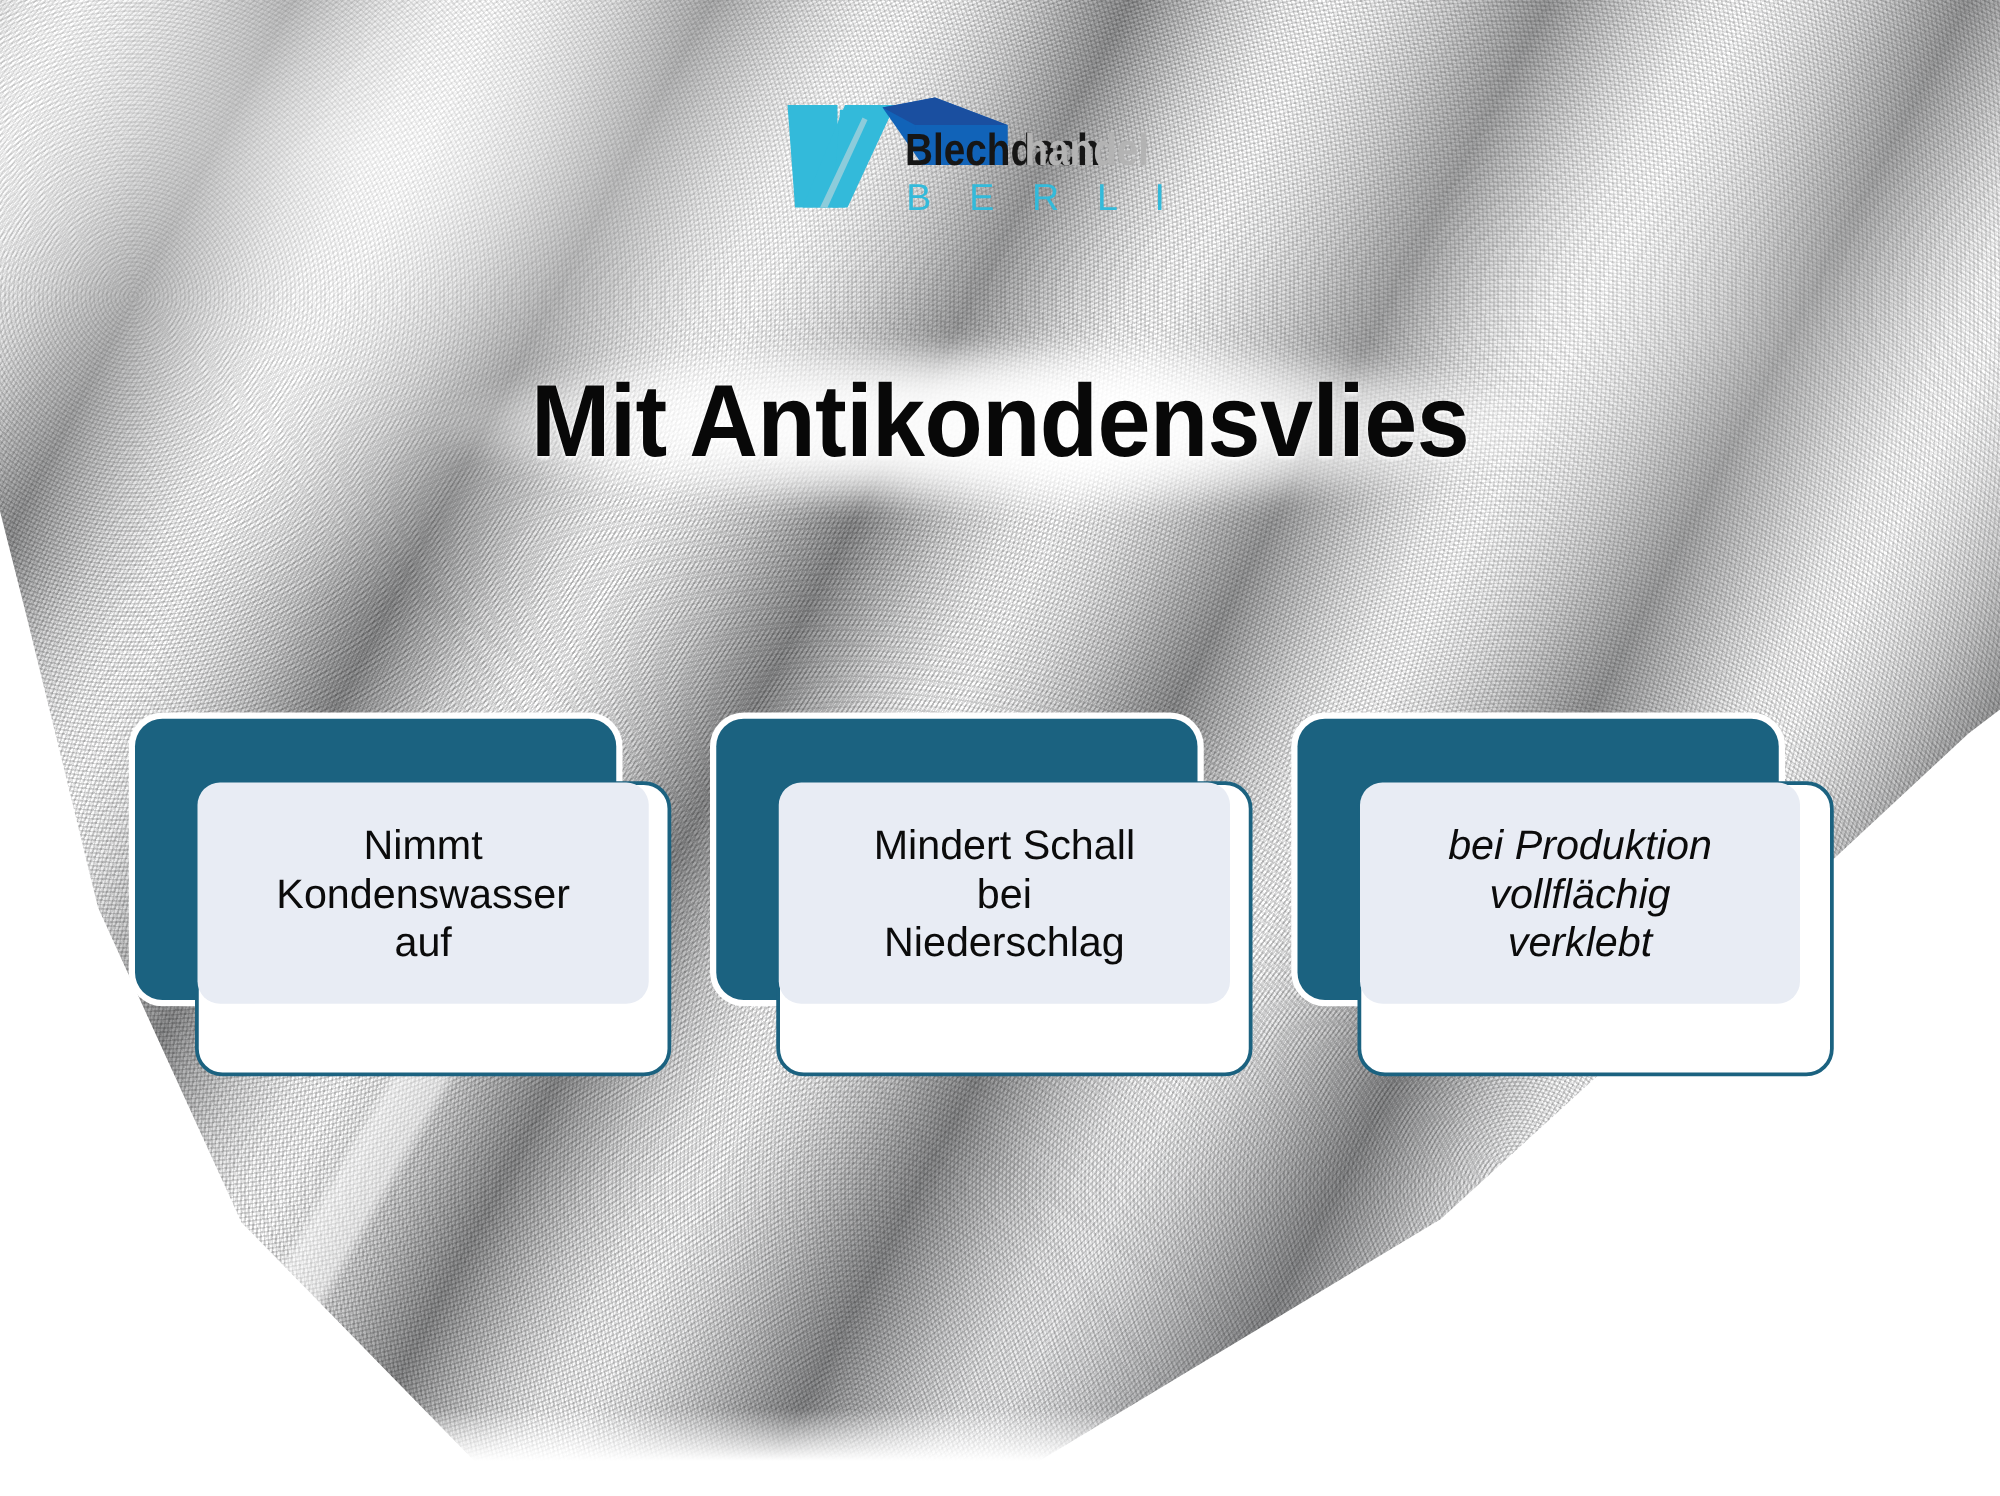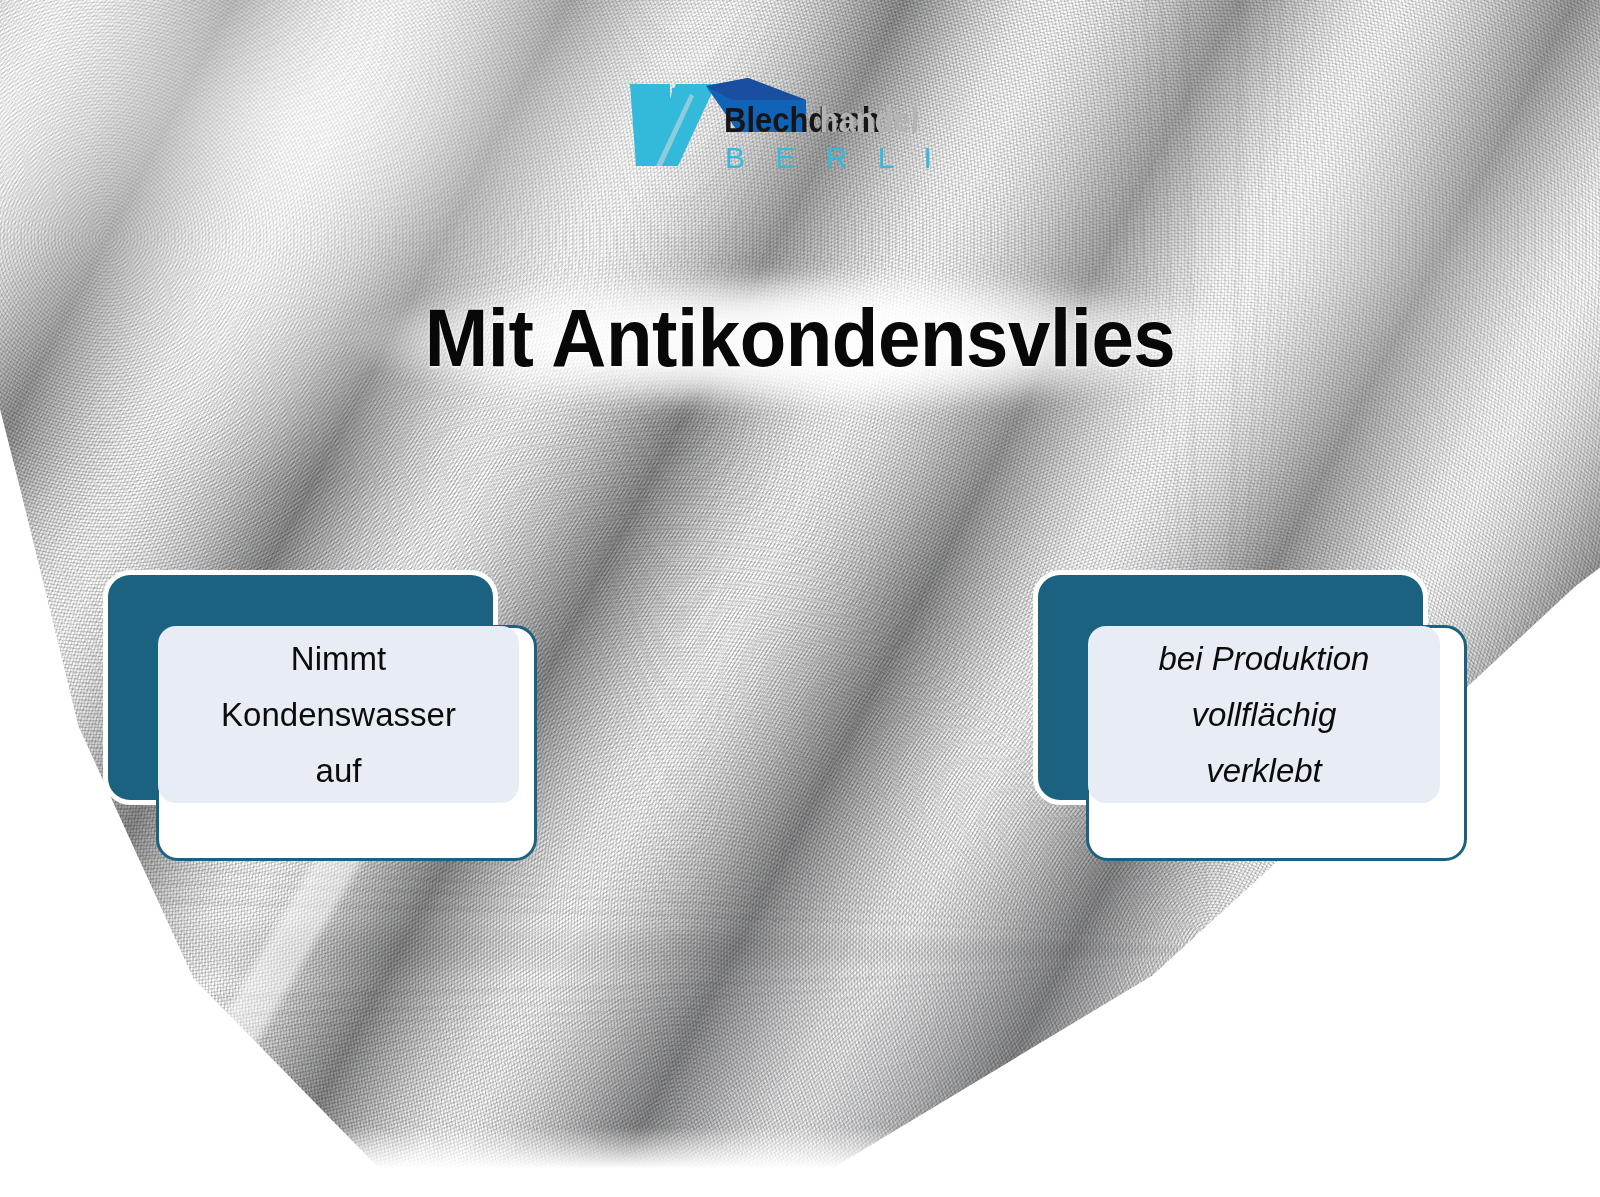--- a/index.html
+++ b/index.html
@@ -165,21 +165,21 @@
     display:flex;
     align-items:center;
     justify-content:center;
     text-align:center;
     padding:0 6px;
     box-sizing:border-box;
   }
   .card-text{
     font-family:"Liberation Sans","DejaVu Sans",sans-serif;
     font-size:33px;
-    line-height:56px;
+    line-height:39px;
     color:#0b0b0b;
     white-space:pre-line;
   }
 
   
   #card-1{ left:108px; top:575px; }
   #card-2{ left:573px; top:575px; }
   #card-3{ left:1038px; top:575px; }
 
   #card-3 .card-inner{ width:352px;font-style:italic; }
@@ -231,20 +231,30 @@
       <div class="card-back"></div>
       <div class="card-front">
         <div class="card-inner">
           <span class="card-text">Nimmt
 Kondenswasser
 auf</span>
         </div>
       </div>
     </div>
 
+    <div class="card" id="card-2">
+      <div class="card-back"></div>
+      <div class="card-front">
+        <div class="card-inner">
+          <span class="card-text">Mindert Schall
+bei
+Niederschlag</span>
+        </div>
+      </div>
+    </div>
 
     <div class="card" id="card-3">
       <div class="card-back"></div>
       <div class="card-front">
         <div class="card-inner">
           <span class="card-text">bei Produktion
 vollflächig
 verklebt</span>
         </div>
       </div>

